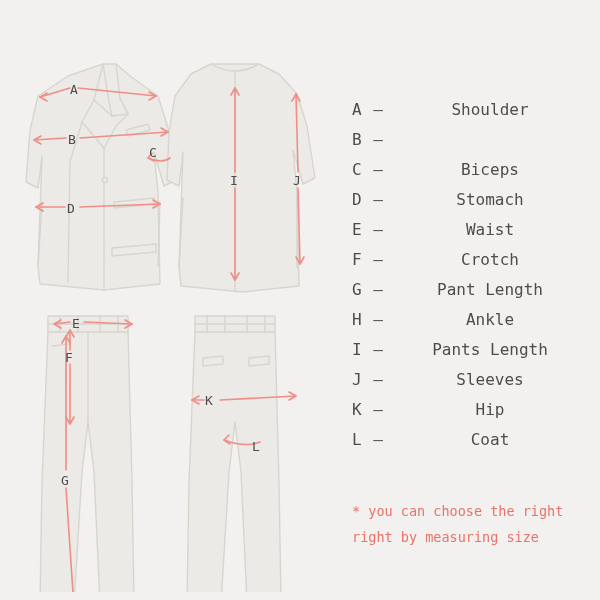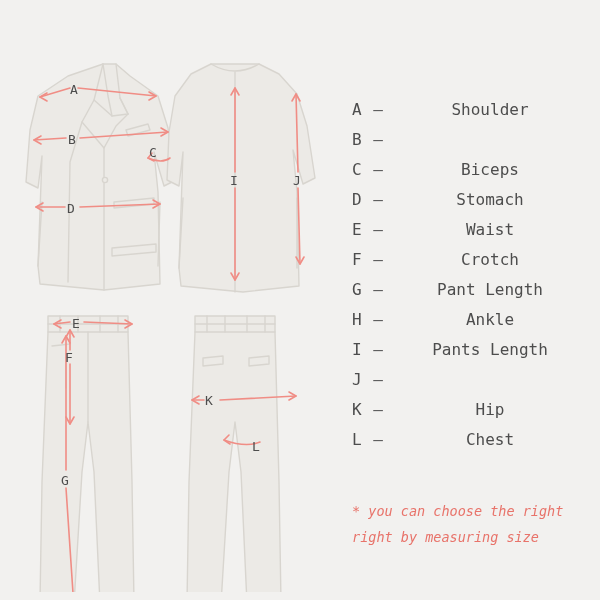--- a/index.html
+++ b/index.html
@@ -69,21 +69,20 @@
     left: 352px;
     top: 498px;
     width: 240px;
     color: #e8736a;
     font-size: 13.5px;
     line-height: 26px;
     font-family: "DejaVu Sans Mono", monospace;
   }
   .note div {
     white-space: nowrap;
-    font-style: italic;
   }
 </style>
 </head>
 <body>
 
 <div class="page">
 
 
   <div class="art">
     <svg viewBox="0 0 340 540" width="340" height="540">
@@ -252,30 +251,31 @@
       <span class="legend-label">Ankle</span>
     </div>
     <div class="legend-row">
       <span class="legend-key">I</span>
       <span class="legend-dash">–</span>
       <span class="legend-label">Pants Length</span>
     </div>
     <div class="legend-row">
       <span class="legend-key">J</span>
       <span class="legend-dash">–</span>
+      <span class="legend-label">Sleeves</span>
     </div>
     <div class="legend-row">
       <span class="legend-key">K</span>
       <span class="legend-dash">–</span>
       <span class="legend-label">Hip</span>
     </div>
     <div class="legend-row">
       <span class="legend-key">L</span>
       <span class="legend-dash">–</span>
-      <span class="legend-label">Chest</span>
+      <span class="legend-label">Coat</span>
     </div>
   </div>
 
   <div class="note">
     <div>* you can choose the right</div>
     <div>right by measuring size</div>
   </div>
 
 </div>
 

